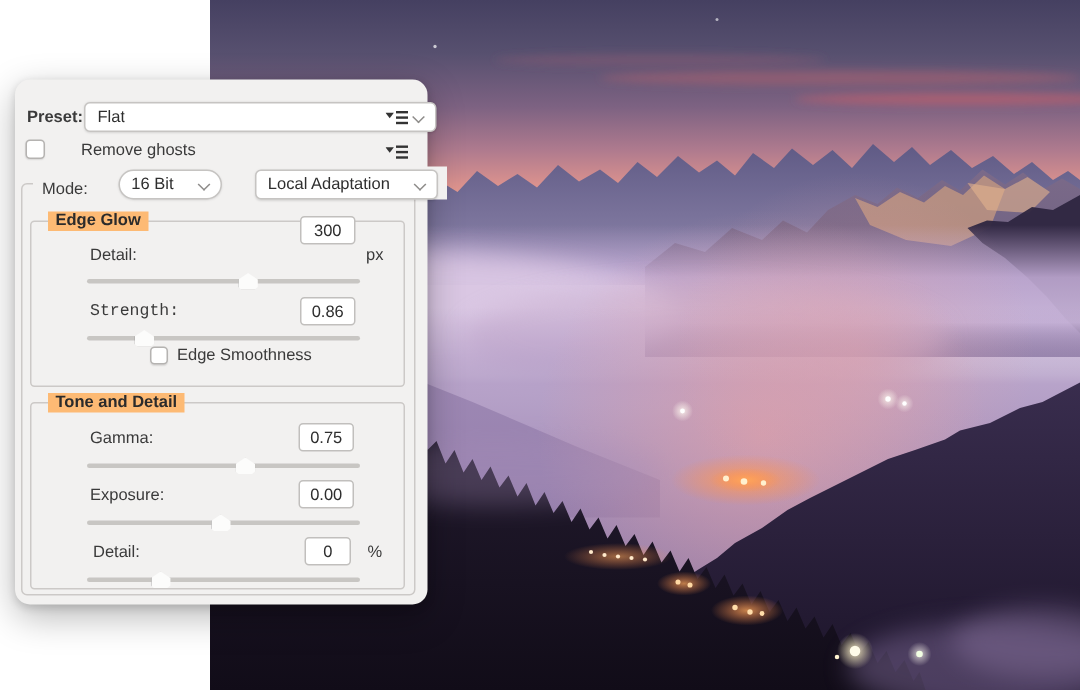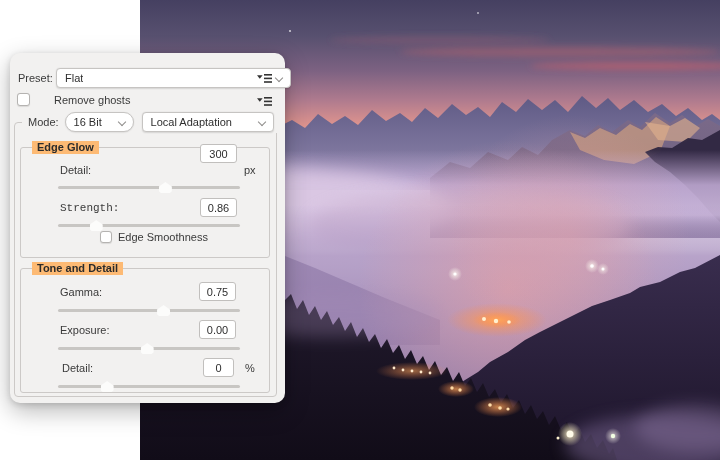--- a/index.html
+++ b/index.html
@@ -29,21 +29,21 @@
 
   .checkbox { position:absolute; width:13px; height:13px; background:#fff;
     border:1px solid #b5b3b1; border-radius:3px; box-shadow:0 .5px 1px rgba(0,0,0,.1); }
 
   .flyout { position:absolute; width:15px; height:11px; }
 
   .groupbox { position:absolute; border:1px solid #ccc9c7; border-radius:4px; }
   .legend { position:absolute; background:#fdba74; padding:0 5px; height:13px;
     line-height:13px; font-weight:700; color:#2b2b2b; white-space:nowrap; }
   .modele { position:absolute; background:#f2f1f0; height:22px; display:flex;
-    align-items:center; padding:0 6px; gap:0; }
+    align-items:flex-end; padding:0 6px; gap:14px; }
   .modele .select { position:relative; }
 
   .field { position:absolute; height:19px; background:#fff; border:1px solid #c1bfbd;
     border-radius:3px; font-family:"Liberation Sans",sans-serif; font-size:11px;
     color:#2e2e2e; text-align:center; outline:none; }
 
   .slider { position:absolute; width:182px; height:13px; }
   .slider::before { content:""; position:absolute; left:0; right:0; top:5px; height:3px;
     background:#c8c6c3; border-radius:2px; }
   .thumb { position:absolute; top:1px; width:13px; height:11px; background:#fcfcfb;
@@ -184,21 +184,21 @@
           <circle cx="430" cy="434" r="3.5" fill="#fffbe9"></circle>
           <circle cx="418" cy="438" r="1.5" fill="#fff4d0"></circle>
         <circle cx="473" cy="436" r="8" fill="url(#wGlow)" opacity=".75"></circle>
           <circle cx="473" cy="436" r="2.2" fill="#f2ffe3"></circle>
       </g>
     </svg>
   </div>
 
   <div class="dialog">
 
-    <div class="lbl" style="left:8px; top:19px;">Preset:</div>
+    <div class="lbl" style="left:8px; top:19px;font-weight:bold;">Preset:</div>
     <div class="select" style="left:46px; top:15px; width:235px;">
       <span class="val">Flat</span>
       <span class="chev"></span>
     </div>
     <div class="flyout" style="left:247px; top:20px;">
       <svg width="15" height="11" viewBox="0 0 15 11">
         <path d="M0 2.2 H5.6 L2.8 5.8 Z" fill="#333"></path>
         <rect x="7" y="1" width="8" height="1.6" fill="#333"></rect>
         <rect x="7" y="4.6" width="8" height="1.6" fill="#333"></rect>
         <rect x="7" y="8.2" width="8" height="1.6" fill="#333"></rect>
@@ -216,21 +216,21 @@
       </svg>
     </div>
 
     <div class="groupbox" style="left:4px; top:69px; width:263px; height:275px;"></div>
     <div class="modele" style="left:12px; top:58px;">
       <span class="lbl" style="position:relative;">Mode:</span>
       <div class="select" style="width:69px; margin-left:6px;border-radius:10px;">
         <span class="val">16 Bit</span>
         <span class="chev"></span>
       </div>
-      <div class="select" style="width:132px; margin-left:8px;">
+      <div class="select" style="width:122px; margin-left:8px;">
         <span class="val">Local Adaptation</span>
         <span class="chev"></span>
       </div>
     </div>
 
     <div class="groupbox" style="left:10px; top:94px; width:250px; height:111px; border-radius:3px;"></div>
     <div class="legend" style="left:22px; top:88px;">Edge Glow</div>
 
     <div class="lbl" style="left:50px; top:111px;">Detail:</div>
     <input class="field" style="left: 190px; top: 91px; width: 37px;" value="300">

